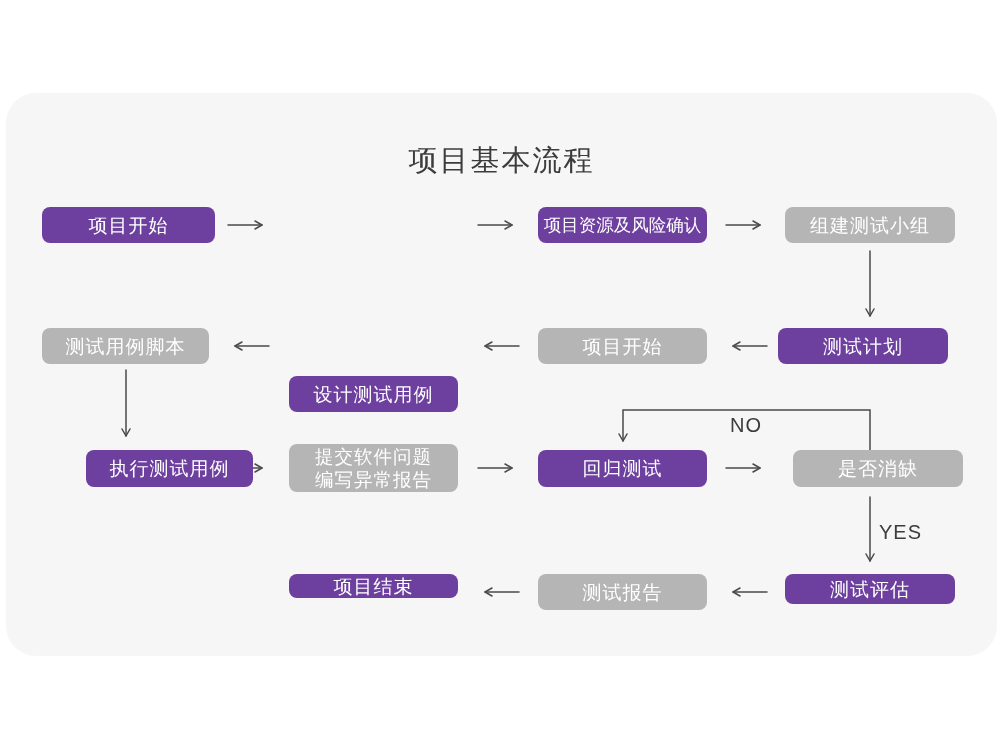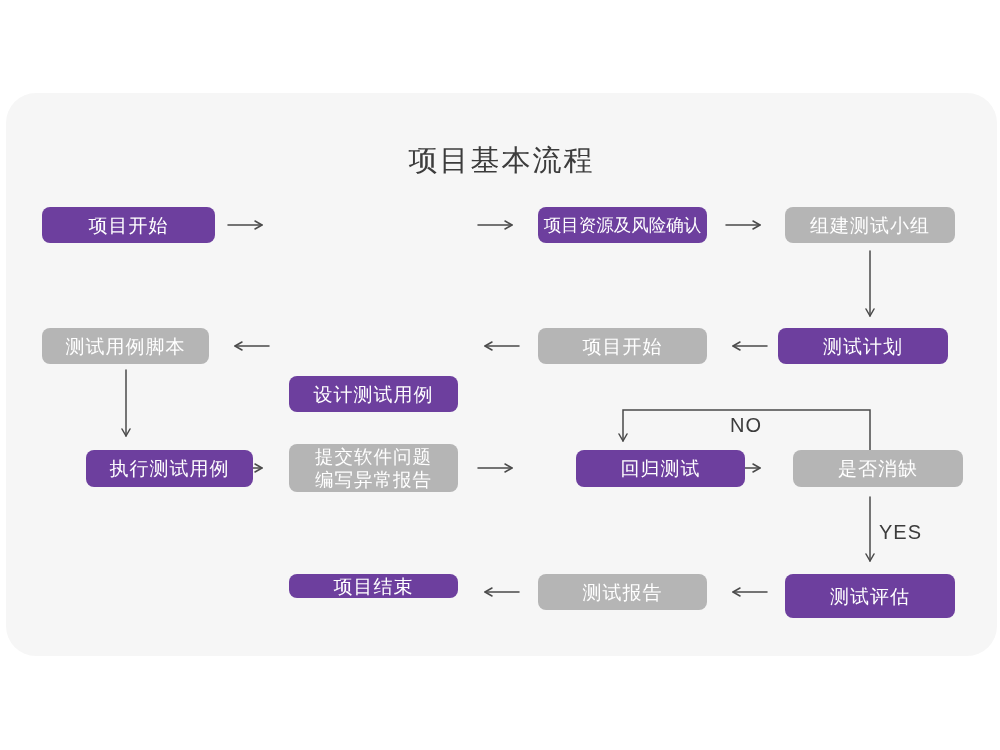--- a/index.html
+++ b/index.html
@@ -59,23 +59,23 @@
   .pos-0  { left: 42px;  top: 207px; width: 173px; height: 36px; }
   .pos-1  { left: 289px; top: 207px; width: 169px; height: 36px; }
   .pos-2  { left: 538px; top: 207px; width: 169px; height: 36px; }
   .pos-3  { left: 785px; top: 207px; width: 170px; height: 36px; }
   .pos-4  { left: 738px; top: 328px; width: 170px; height: 36px; margin-left: 40px; }
   .pos-5  { left: 538px; top: 328px; width: 169px; height: 36px; }
   .pos-6  { left: 289px; top: 328px; width: 169px; height: 36px; margin-top: 48px; }
   .pos-7  { left: 42px;  top: 328px; width: 167px; height: 36px; }
   .pos-8  { left: 42px;  top: 450px; width: 167px; height: 37px; margin-left: 44px; }
   .pos-9  { left: 289px; top: 444px; width: 169px; height: 48px; }
-  .pos-10 { left: 538px; top: 450px; width: 169px; height: 37px; margin-left: 38px; }
+  .pos-10 { left: 538px; top: 450px; width: 169px; height: 37px; }
   .pos-11 { left: 785px; top: 450px; width: 170px; height: 37px; margin-left: 8px; }
-  .pos-12 { left: 785px; top: 574px; width: 170px; height: 44px; }
+  .pos-12 { left: 785px; top: 574px; width: 170px; height: 30px; }
   .pos-13 { left: 538px; top: 574px; width: 169px; height: 36px; }
   .pos-14 { left: 289px; top: 574px; width: 169px; height: 24px; }
   .edge-label {
     position: absolute;
     font-size: 20px;
     letter-spacing: 1px;
     color: var(--label_text);
   }
   .edge-label.no  { left: 704px; top: 414px; width: 84px; text-align: center; }
   .edge-label.yes { left: 879px; top: 521px; }

